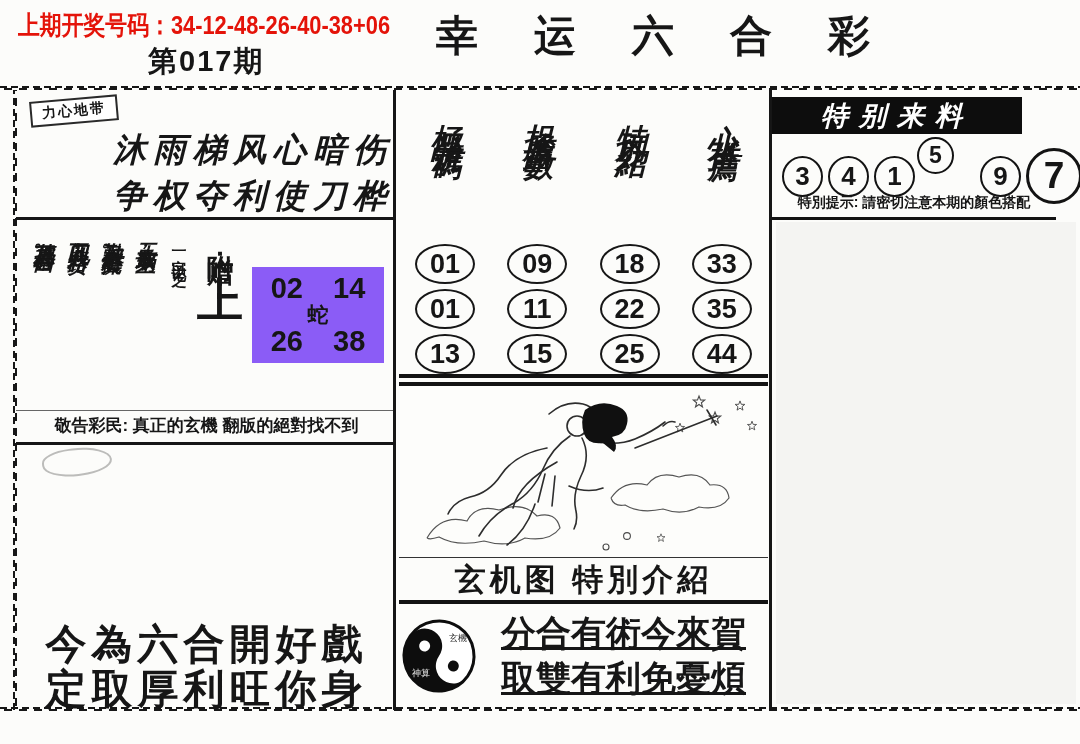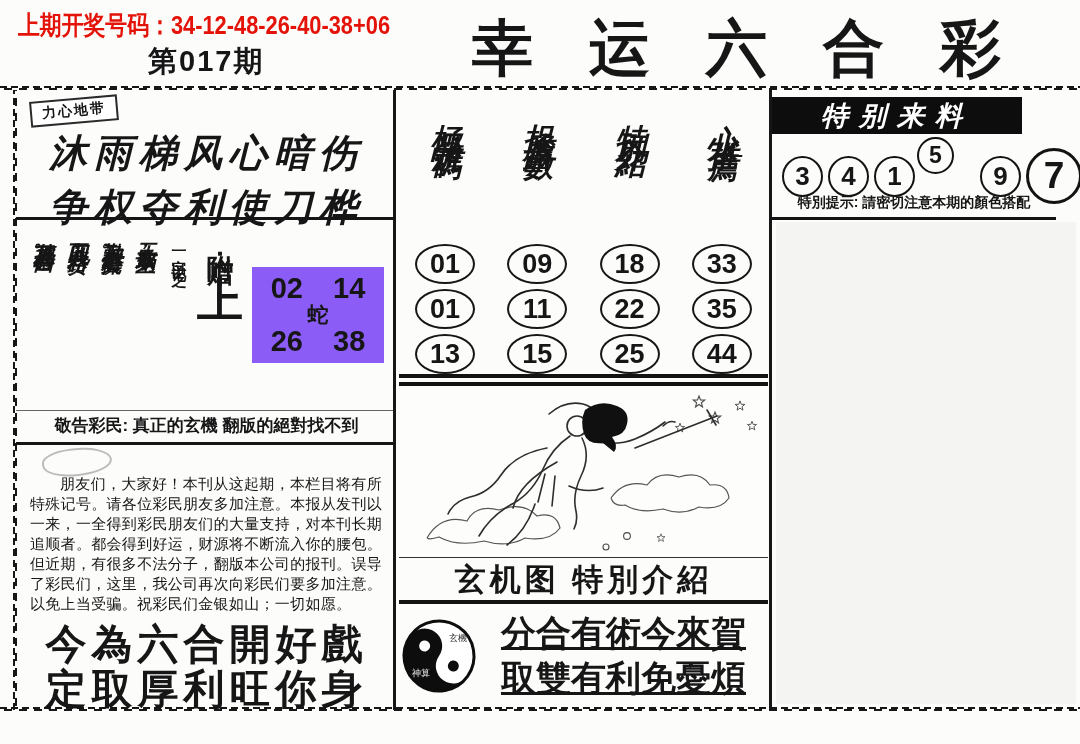--- a/index.html
+++ b/index.html
@@ -14,30 +14,30 @@
       repeating-linear-gradient(90deg,rgba(0,0,0,0) 0 4px,#171717 4px 12px,rgba(0,0,0,0) 12px 15px);
       background-size:100% 2px,100% 2px;background-position:0 0,0 2px;background-repeat:repeat-x;}
   .sq-v{width:4px;background-image:
       repeating-linear-gradient(0deg,#171717 0 7px,rgba(0,0,0,0) 7px 11px),
       repeating-linear-gradient(0deg,rgba(0,0,0,0) 0 4px,#171717 4px 12px,rgba(0,0,0,0) 12px 15px);
       background-size:2px 100%,2px 100%;background-position:0 0,2px 0;background-repeat:repeat-y;}
 
   .prev-draw{left:18px;top:8px;font-size:26px;font-weight:bold;color:#e41309;
              transform:scaleX(.84);transform-origin:left top;white-space:nowrap;}
   .issue{left:148px;top:42px;font-size:29px;font-weight:bold;letter-spacing:2px;}
-  .title{left:472px;top:8px;font-size:61px;font-weight:600;letter-spacing:56px;white-space:nowrap;text-align:center;}
+  .title{left:436px;top:8px;font-size:42px;font-weight:600;letter-spacing:56px;white-space:nowrap;text-align:center;}
 
   .solid-v{width:3px;background:#161616;}
   .solid-h{height:3px;background:#161616;}
 
   
   .stamp{left:30px;top:98px;border:2px solid #2a2a2a;padding:2px 10px;font-size:14px;font-weight:bold;
          transform:rotate(-5deg);background:#fff;letter-spacing:2px;}
-  .vtop{left:20px;width:373px;text-align:center;font-weight:bold;font-style:italic;
-        font-size:38px;letter-spacing:7px;white-space:nowrap;}
+  .vtop{left:20px;width:373px;text-align:right;font-weight:bold;font-style:italic;
+        font-size:33px;letter-spacing:7px;white-space:nowrap;}
   .poem-wrap{left:24px;top:227px;width:368px;height:182px;display:flex;align-items:flex-start;}
   .poem{writing-mode:vertical-rl;font-weight:bold;font-style:italic;font-size:20px;
         letter-spacing:2px;height:180px;}
   .poem p{margin:0 7px;}
   .yizi{writing-mode:vertical-rl;font-size:15px;font-weight:bold;margin:16px 6px 0 2px;letter-spacing:4px;}
   .fuzeng{display:flex;flex-direction:column;align-items:center;width:52px;margin-top:6px;}
   .fuzeng .lbl{writing-mode:vertical-rl;font-size:27px;font-weight:bold;letter-spacing:2px;}
   .fuzeng .word{font-size:46px;font-weight:bold;margin-top:4px;}
   .graybox{width:132px;height:96px;background:#8b5cf6;margin:40px 0 0 6px;display:flex;flex-direction:column;
            align-items:center;justify-content:center;font-weight:bold;}
@@ -99,21 +99,21 @@
   <div class="abs sq-h" style="left:0;top:86px;width:1080px;"></div>
   <div class="abs sq-h" style="left:0;top:707px;width:1080px;"></div>
 
   <div class="abs sq-v" style="left:13px;top:90px;height:620px;"></div>
   <div class="abs solid-v" style="left:393px;top:90px;height:620px;"></div>
   <div class="abs solid-v" style="left:769px;top:90px;height:620px;"></div>
   <div class="abs rblank"></div>
 
   <div class="abs stamp">力心地带</div>
   <div class="abs vtop kai" style="top:128px;">沐雨梯风心暗伤</div>
-  <div class="abs vtop kai" style="top:182px;">争权夺利使刀桦</div>
+  <div class="abs vtop kai" style="top:174px;">争权夺利使刀桦</div>
   <div class="abs solid-h" style="left:16px;top:217px;width:377px;"></div>
 
   <div class="abs poem-wrap">
     <div class="poem kai">
       <p>三十六数取为上，</p>
       <p>勤君把定心莫慌。</p>
       <p>问四共八一路货，</p>
       <p>莫把真心错一回。</p>
     </div>
     <div class="yizi">一字以记之</div>
@@ -132,21 +132,20 @@
         <span>38</span>
       </div>
     </div>
   </div>
 
   <div class="abs" style="left:16px;top:410px;width:377px;height:1px;background:#666;"></div>
   <div class="abs notice">敬告彩民: 真正的玄機 翻版的絕對找不到</div>
   <div class="abs solid-h" style="left:16px;top:442px;width:377px;"></div>
 
   <div class="abs scribble"></div>
-  <div class="abs para">朋友们，大家好！本刊从这起期，本栏目将有所特殊记号。请各位彩民朋友多加注意。本报从发刊以一来，一全得到彩民朋友们的大量支持，对本刊长期追顺者。都会得到好运，财源将不断流入你的腰包。但近期，有很多不法分子，翻版本公司的报刊。误导了彩民们，这里，我公司再次向彩民们要多加注意。以免上当受骗。祝彩民们金银如山；一切如愿。</div>
 
   <div class="abs vbot kai" style="top:617px;">今為六合開好戲</div>
   <div class="abs vbot kai" style="top:662px;">定取厚利旺你身</div>
 
   <div class="abs picks">
     <div class="pcol">
       <div class="ptitle kai">極品號碼</div>
       <div class="pnums">
         <div class="num">01</div>
         <div class="num">01</div>

